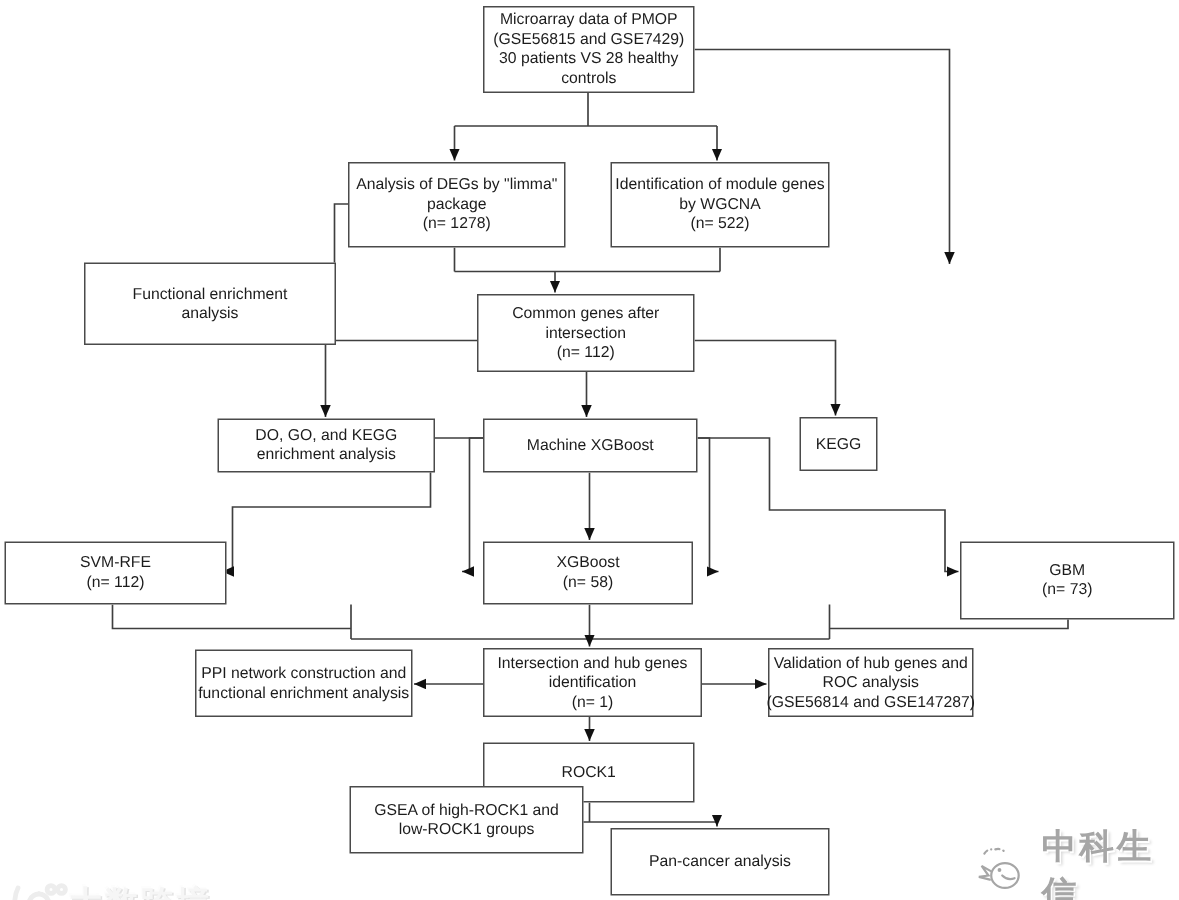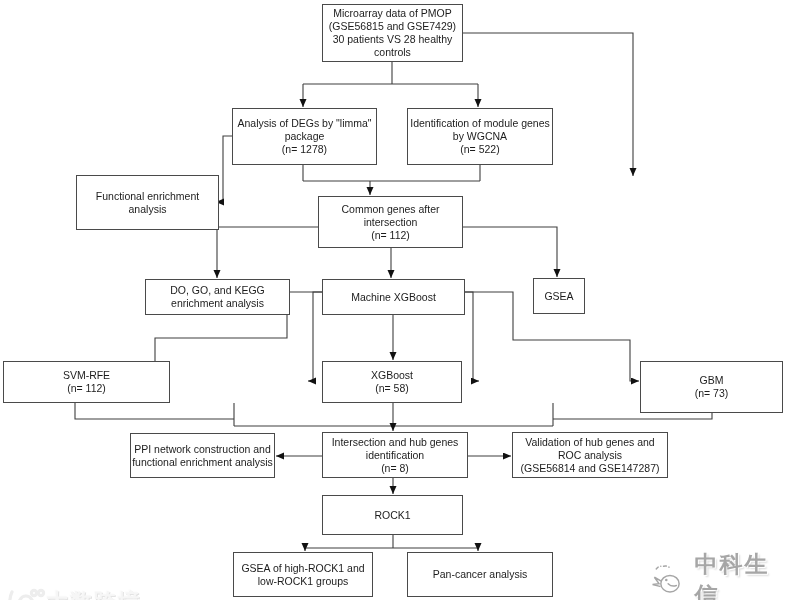--- a/index.html
+++ b/index.html
@@ -75,60 +75,60 @@
 controls</div>
 
   <div class="node" style="left:232px;top:108px;width:145px;height:57px">Analysis of DEGs by "limma"
 package
 (n= 1278)</div>
 
   <div class="node" style="left:407px;top:108px;width:146px;height:57px">Identification of module genes
 by WGCNA
 (n= 522)</div>
 
-  <div class="node" style="left:76px;top:175px;width:143px;height:55px">Functional enrichment
+  <div class="node" style="left:56px;top:175px;width:168px;height:55px">Functional enrichment
 analysis</div>
 
 
   <div class="node" style="left:318px;top:196px;width:145px;height:52px">Common genes after
 intersection
 (n= 112)</div>
 
   <div class="node" style="left:145px;top:279px;width:145px;height:36px">DO, GO, and KEGG
 enrichment analysis</div>
 
   <div class="node" style="left:322px;top:279px;width:143px;height:36px">Machine XGBoost</div>
 
-  <div class="node" style="left:533px;top:278px;width:52px;height:36px">GSEA</div>
+  <div class="node" style="left:533px;top:278px;width:52px;height:36px">KEGG</div>
 
-  <div class="node" style="left:3px;top:361px;width:167px;height:42px">SVM-RFE
+  <div class="node" style="left:3px;top:361px;width:148px;height:42px">SVM-RFE
 (n= 112)</div>
 
 
   <div class="node" style="left:322px;top:361px;width:140px;height:42px">XGBoost
 (n= 58)</div>
 
 
   <div class="node" style="left:640px;top:361px;width:143px;height:52px">GBM
 (n= 73)</div>
 
   <div class="node" style="left:130px;top:433px;width:145px;height:45px">PPI network construction and
 functional enrichment analysis</div>
 
   <div class="node" style="left:322px;top:432px;width:146px;height:46px">Intersection and hub genes
 identification
-(n= 8)</div>
+(n= 1)</div>
 
-  <div class="node" style="left:512px;top:432px;width:156px;height:46px">Validation of hub genes and
+  <div class="node" style="left:512px;top:432px;width:137px;height:46px">Validation of hub genes and
 ROC analysis
 (GSE56814 and GSE147287)</div>
 
   <div class="node" style="left:322px;top:495px;width:141px;height:40px">ROCK1</div>
 
-  <div class="node" style="left:233px;top:552px;width:140px;height:45px">GSEA of high-ROCK1 and
+  <div class="node" style="left:233px;top:524px;width:156px;height:45px">GSEA of high-ROCK1 and
 low-ROCK1 groups</div>
 
   <div class="node" style="left:407px;top:552px;width:146px;height:45px">Pan-cancer analysis</div>
 
   <div class="wm-left">
     <svg width="40" height="32" viewBox="0 0 40 32">
       <g stroke="#ededed" stroke-width="3.2" fill="none" stroke-linecap="round">
         <path d="M6,6 C3,12 3,20 7,26"></path>
         <path d="M20,10 a7,8 0 1 1 -0.1,0"></path>
         <circle cx="28" cy="7" r="2.6"></circle>

